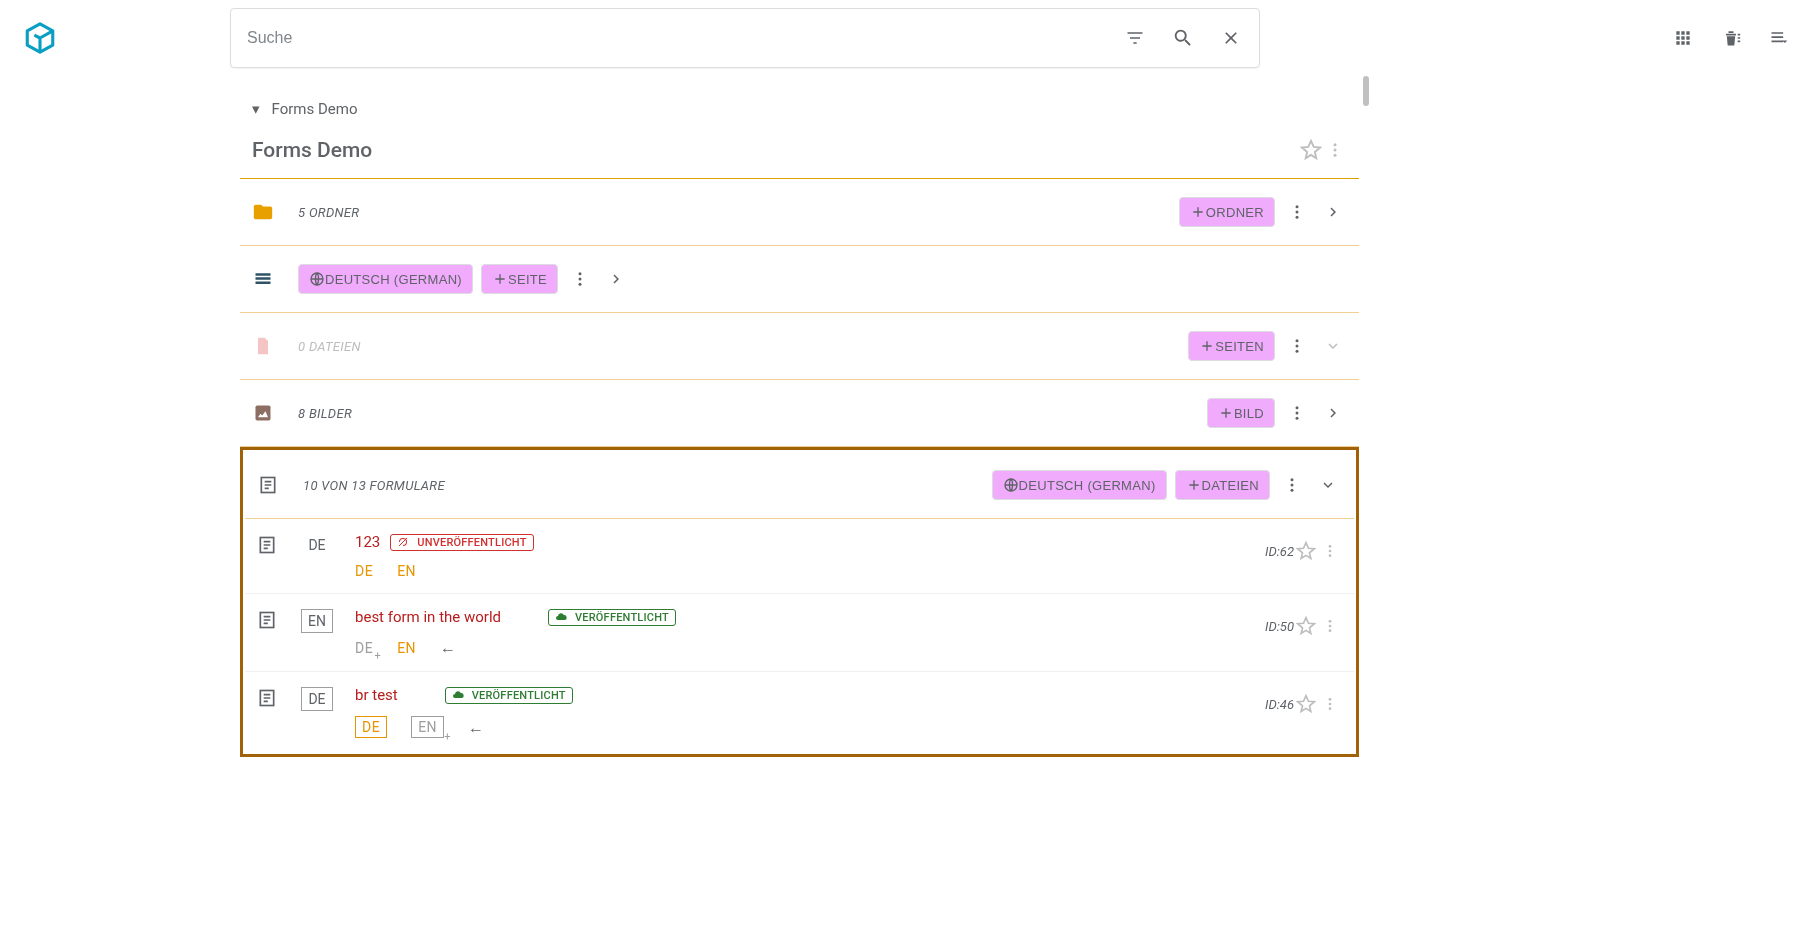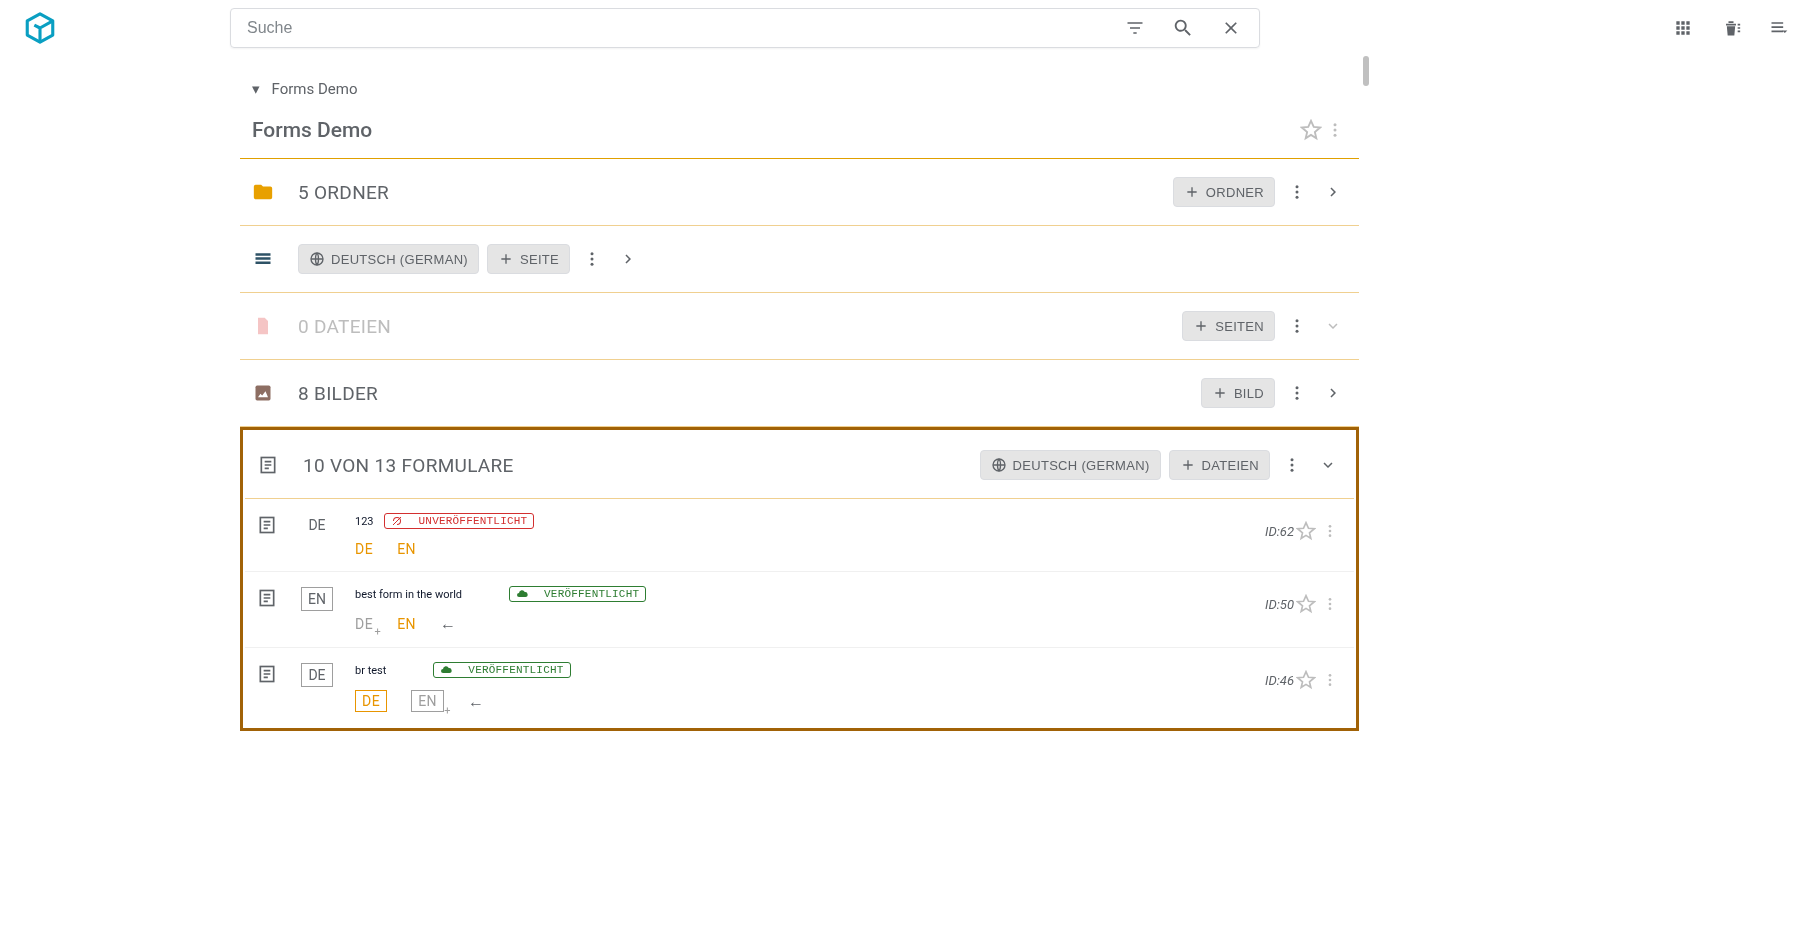--- a/index.html
+++ b/index.html
@@ -1,59 +1,59 @@
 <!DOCTYPE html>
 <html><head>
 <meta charset="utf-8">
 <style>
 * { box-sizing: border-box; margin: 0; padding: 0; }
 body { font-family: Roboto, Arial, sans-serif; background: #fff; color: #5f6368; overflow-x: hidden; }
 
 .top-bar { display: flex; align-items: center; padding: 8px 20px; gap: 170px; }
 .logo { width: 40px; height: 40px; display: flex; align-items: center; justify-content: center; }
 .search-wrap { flex: 0 0 1030px; }
-.search-box { display: flex; align-items: center; border: 1px solid #dadce0; border-radius: 4px; height: 40px; padding: 0 8px 0 16px; box-shadow: 0 1px 2px rgba(0,0,0,0.05); }
+.search-box { display: flex; align-items: center; border: 1px solid #dadce0; border-radius: 4px; height: 60px; padding: 0 8px 0 16px; box-shadow: 0 1px 2px rgba(0,0,0,0.05); }
 .search-input { flex: 1; border: none; outline: none; font-size: 16px; color: #5f6368; background: transparent; }
 .search-input::placeholder { color: #80868b; }
 .search-icons { display: flex; gap: 8px; }
 .icon-btn { width: 40px; height: 40px; display: flex; align-items: center; justify-content: center; border: none; background: transparent; cursor: pointer; color: #5f6368; }
 .top-right { margin-left: auto; display: flex; gap: 8px; }
 
 .content { margin-left: 240px; margin-right: 460px; position: relative; }
 .scrollbar-fake { position: absolute; right: -10px; top: 0; width: 6px; height: 30px; background: #c0c0c0; border-radius: 3px; }
 
 .breadcrumb { display: flex; align-items: center; gap: 12px; padding: 24px 12px 8px; font-size: 15px; color: #5f6368; }
 .breadcrumb .tri { color: #5f6368; }
 
 .title-row { display: flex; align-items: center; padding: 12px 12px 16px; border-bottom: 1px solid #e0a000; }
 .page-title { font-size: 21px; font-weight: 500; color: #5f6368; flex: 1; }
 
 .section { border-bottom: 1px solid #f0d090; }
 .section-header { display: flex; align-items: center; padding: 18px 12px; gap: 24px; }
 .section-icon { width: 22px; height: 22px; display: flex; align-items: center; justify-content: center; }
-.section-title { font-size: 19px; color: #5f6368; flex: 1; letter-spacing: 0.3px; }
+.section-title { font-size: 13px; color: #5f6368; flex: 1; letter-spacing: 0.3px; font-style: italic; }
 .section-title.muted { color: #bdbdbd; }
 .section-actions { display: flex; align-items: center; gap: 8px; }
 
-.chip-btn { display: flex; align-items: center; gap: 6px; border: 1px solid #dadce0; border-radius: 4px; padding: 6px 10px; font-size: 13px; color: #5f6368; background: #e5e5e5; cursor: pointer; letter-spacing: 0.3px; }
+.chip-btn { display: flex; align-items: center; border: 1px solid #dadce0; border-radius: 4px; padding: 6px 10px; font-size: 13px; color: #5f6368; background: #f0abfc; cursor: pointer; letter-spacing: 0.3px; }
 .chip-btn svg { width: 16px; height: 16px; }
 
 .chevron-btn { width: 28px; height: 28px; display: flex; align-items: center; justify-content: center; cursor: pointer; color: #5f6368; }
 
 .highlight-box { border: 3px solid #a16207; padding: 2px 2px; }
 
 .form-item { display: flex; padding: 14px 12px; border-bottom: 1px solid #f0f0f0; gap: 22px; align-items: flex-start; }
 .form-item:last-child { border-bottom: none; }
 .form-icon { width: 22px; height: 22px; margin-top: 2px; }
 .form-lang-badge { font-size: 14px; color: #5f6368; padding: 3px 6px; margin-top: 1px; min-width: 32px; text-align: center; }
 .form-lang-badge.boxed { border: 1px solid #9e9e9e; }
 .form-body { flex: 1; }
 .form-title-row { display: flex; align-items: center; gap: 10px; }
-.form-link { color: #0f172a; font-size: 11px; cursor: pointer; }
-.status-badge { display: inline-flex; align-items: center; gap: 16px; border: 1px solid; border-radius: 3px; padding: 1px 6px; font-size: 11px; font-weight: 500; letter-spacing: 0.2px; font-family: Liberation Mono, monospace; }
+.form-link { color: #b91c1c; font-size: 15px; cursor: pointer; }
+.status-badge { display: inline-flex; align-items: center; gap: 8px; border: 1px solid; border-radius: 3px; padding: 1px 6px; font-size: 11px; font-weight: 500; letter-spacing: 0.2px; }
 .status-badge.unpub { color: #d32f2f; border-color: #d32f2f; }
 .status-badge.pub { color: #2e7d32; border-color: #2e7d32; margin-left: 37px; }
 .status-badge svg { width: 12px; height: 12px; }
 .lang-row { display: flex; gap: 24px; margin-top: 12px; align-items: center; }
 .lang-tag { font-size: 14px; color: #e8a。00; letter-spacing: 0.5px; position: relative; }
 .lang-tag.orange { color: #e89500; }
 .lang-tag.grey { color: #9e9e9e; }
 .lang-tag.boxed-orange { border: 1px solid #e89500; padding: 2px 6px; }
 .lang-tag.boxed-grey { border: 1px solid #9e9e9e; padding: 2px 6px; }
 .lang-tag .plus-sub { position: absolute; bottom: -6px; right: -8px; font-size: 11px; }

